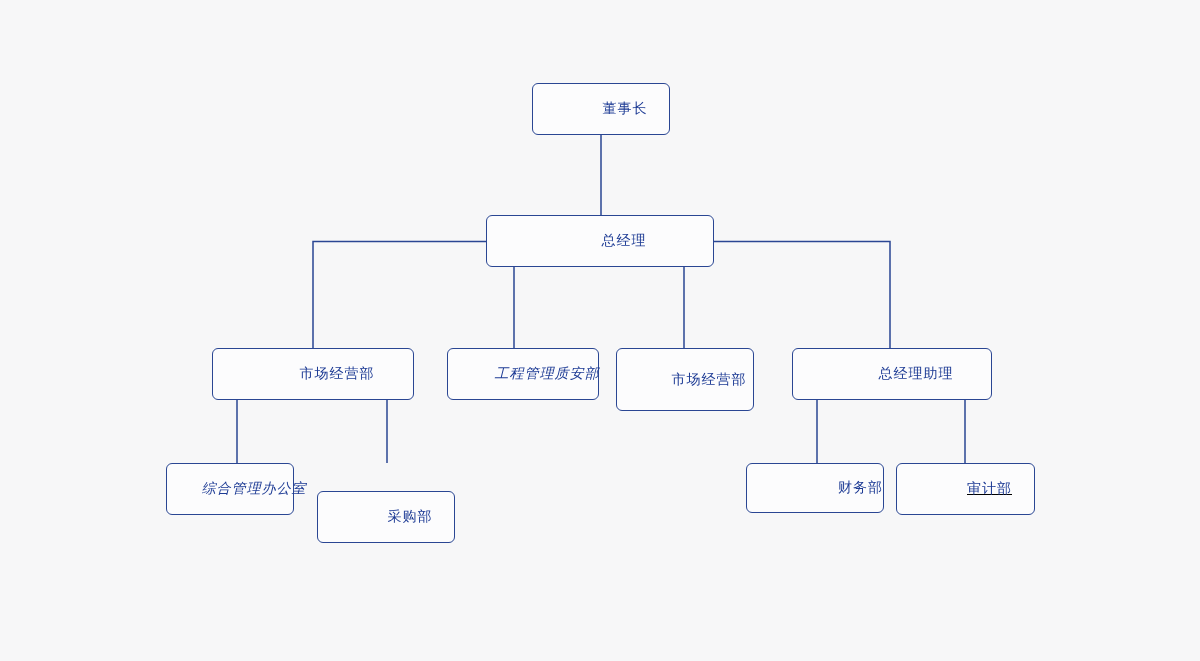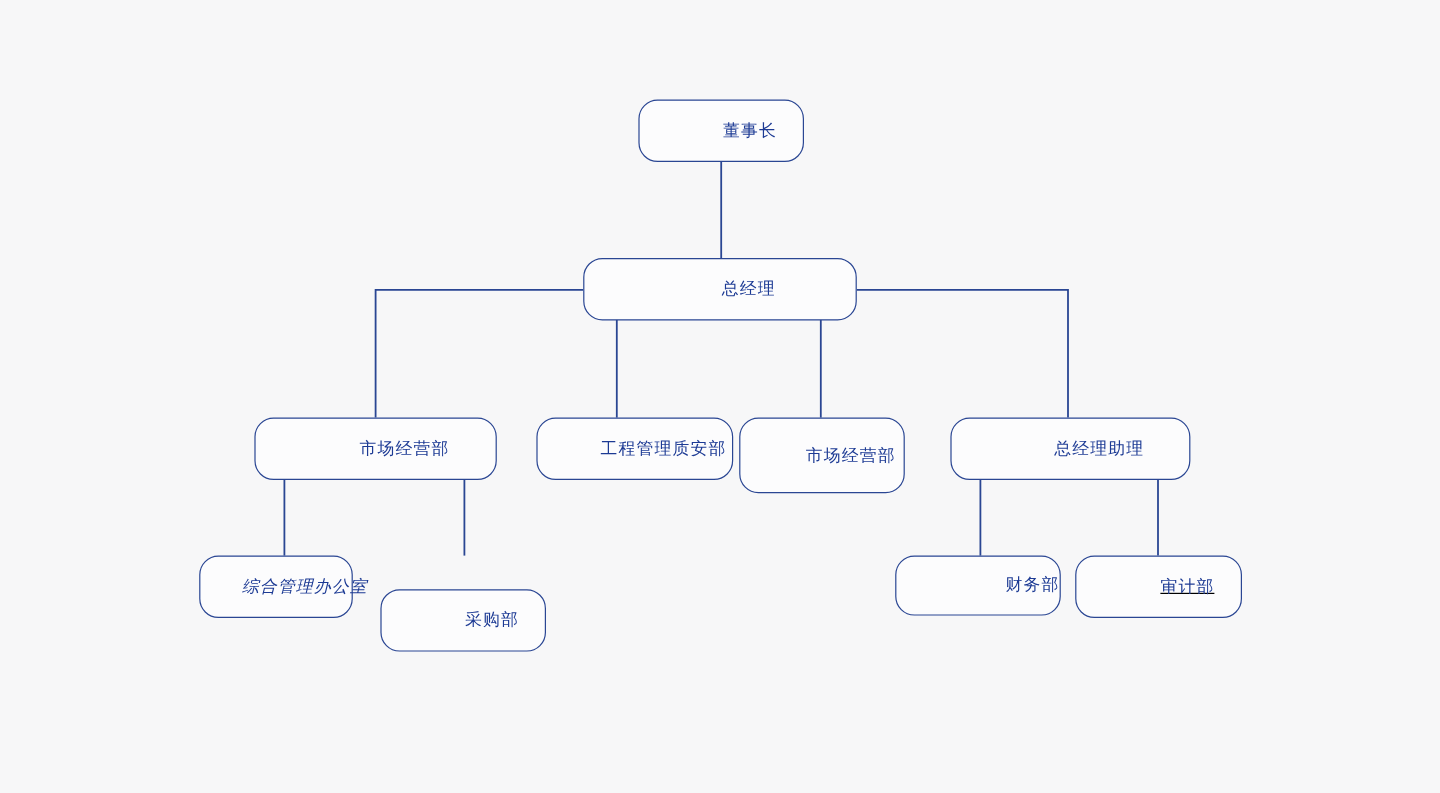--- a/index.html
+++ b/index.html
@@ -34,21 +34,21 @@
     stroke: var(--line);
     stroke-width: 1.5;
   }
   .node {
     position: absolute;
     display: flex;
     align-items: center;
     justify-content: center;
     background: var(--node-fill);
     border: 1.5px solid var(--node-border);
-    border-radius: 16px;
+    border-radius: 6px;
     cursor: default;
     padding-left: 48px;
   }
   .node-label {
     color: var(--node-text);
     font-size: 14px;
     font-weight: 400;
     letter-spacing: 1px;
     white-space: nowrap;
   }
@@ -75,21 +75,21 @@
   </div>
 
   <div class="node" style="left:486px; top:215px; width:228px; height:52px;">
     <span class="node-label">总经理</span>
   </div>
 
   <div class="node" style="left:212px; top:348px; width:202px; height:52px;">
     <span class="node-label">市场经营部</span>
   </div>
 
-  <div class="node" style="left:447px; top:348px; width:164px; height:52px;">
+  <div class="node" style="left:447px; top:348px; width:152px; height:52px;font-style:italic;">
     <span class="node-label">工程管理质安部</span>
   </div>
 
   <div class="node" style="left:616px; top:348px; width:138px; height:63px;">
     <span class="node-label">市场经营部</span>
   </div>
 
   <div class="node" style="left:792px; top:348px; width:200px; height:52px;">
     <span class="node-label">总经理助理</span>
   </div>

